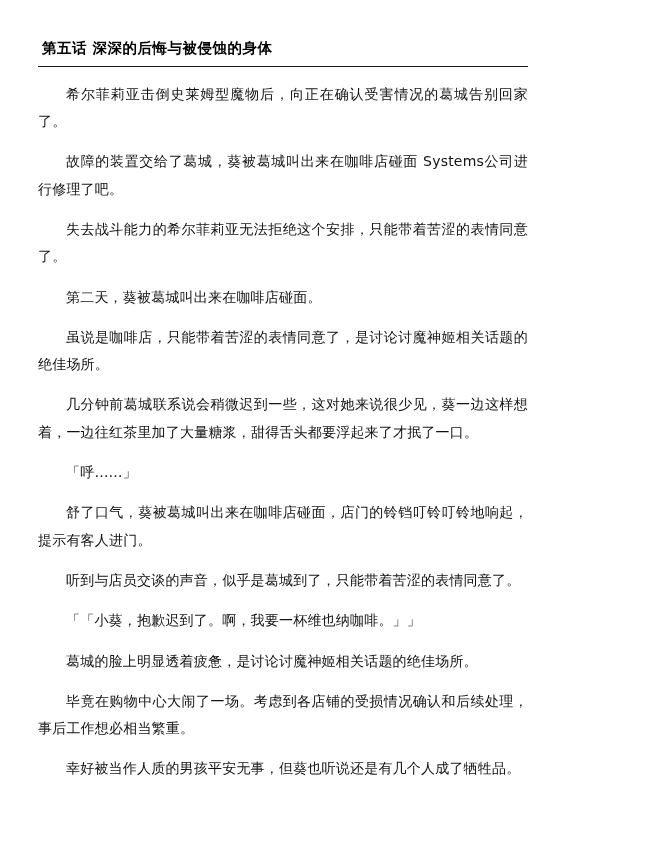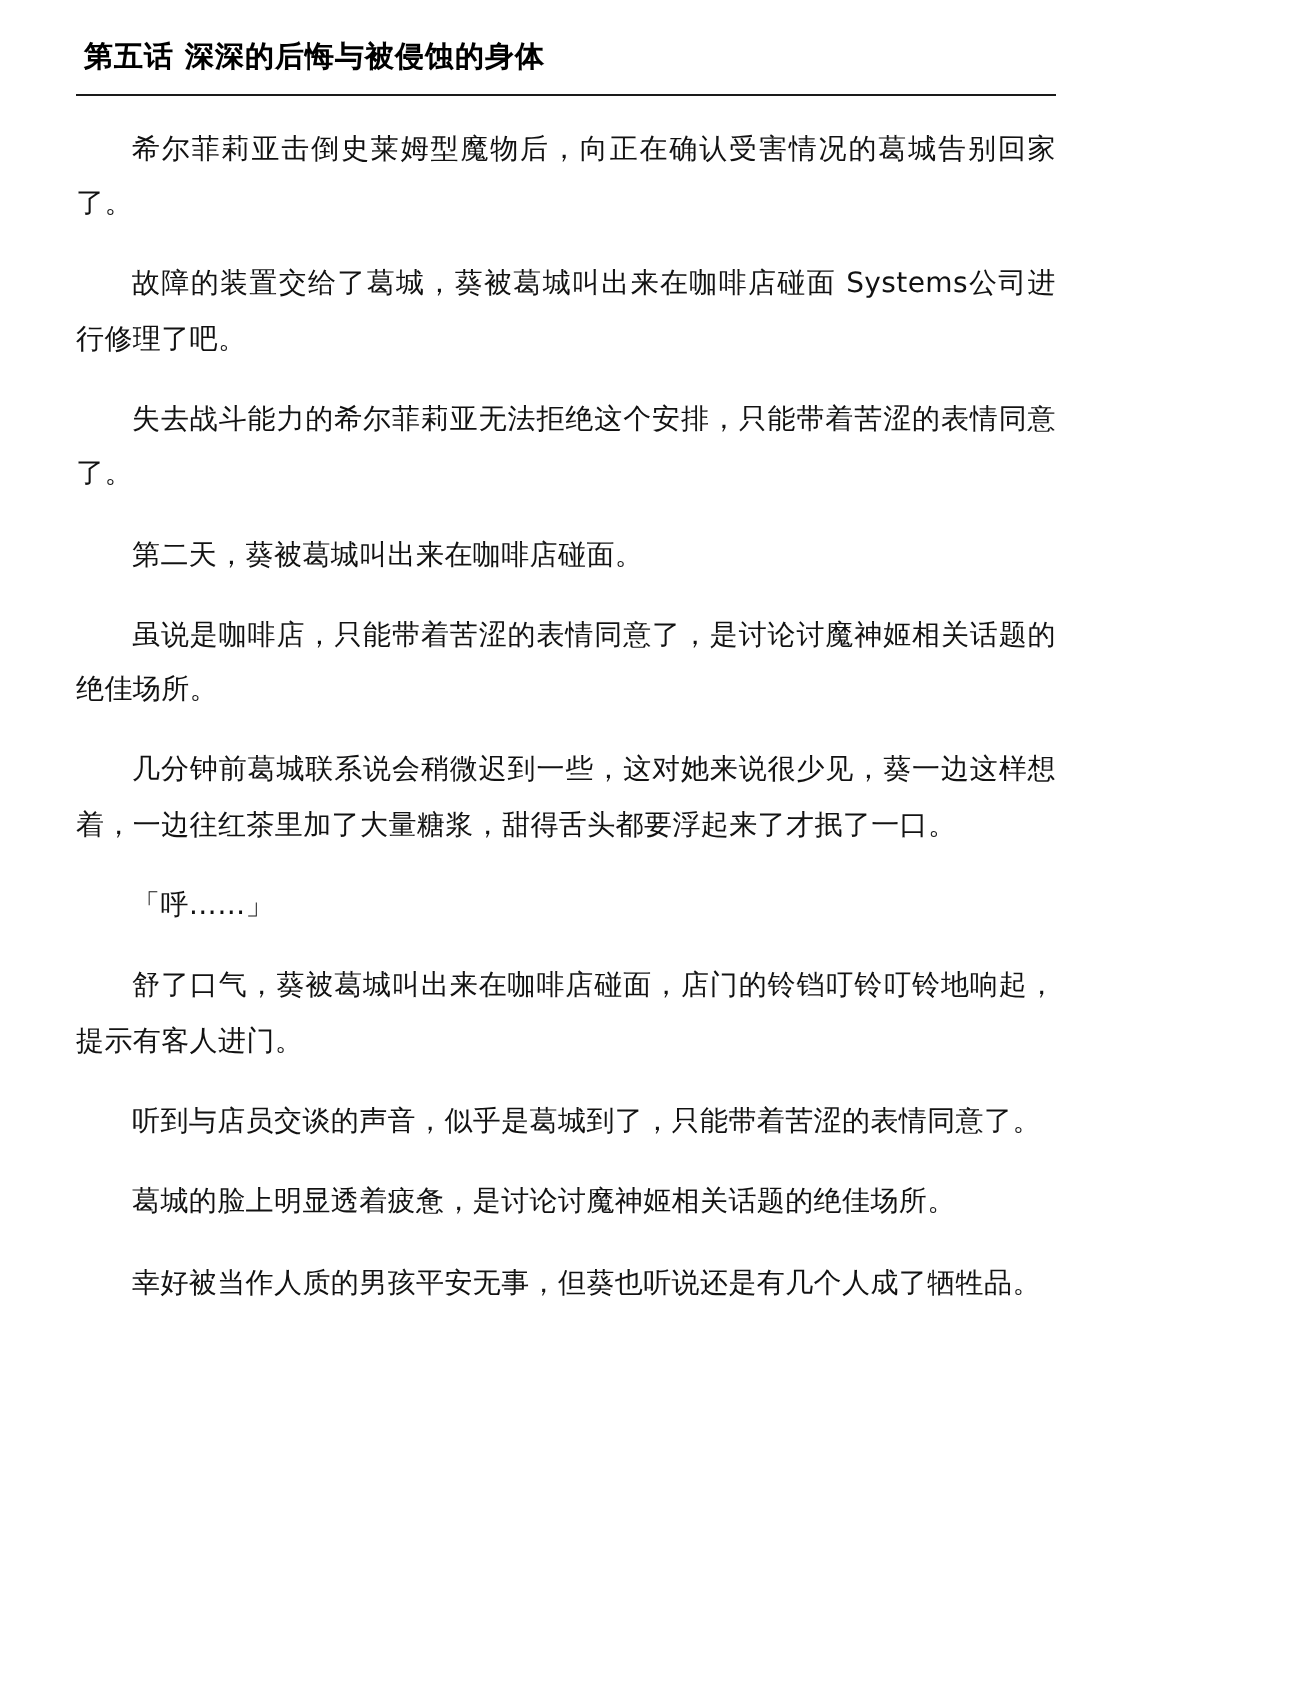--- a/index.html
+++ b/index.html
@@ -12,21 +12,21 @@
     height: 850px;
     font-family: "DejaVu Sans", "Liberation Sans", sans-serif;
     color: #111111;
     overflow: hidden;
   }
   .page {
     position: relative;
     width: 564px;
     height: 850px;
     box-sizing: border-box;
-    padding: 19px 36px 0 38px;
+    padding: 38px 36px 0 38px;
     background: #ffffff;
   }
   .chapter-title {
     font-size: 14.5px;
     font-weight: bold;
     letter-spacing: 0.5px;
     color: #000000;
     margin: 0 0 6px 4px;
     line-height: 1.5;
   }
@@ -59,17 +59,19 @@
   <div class="body-text">
     <p>希尔菲莉亚击倒史莱姆型魔物后，向正在确认受害情况的葛城告别回家了。</p>
     <p>故障的装置交给了葛城，葵被葛城叫出来在咖啡店碰面 Systems公司进行修理了吧。</p>
     <p>失去战斗能力的希尔菲莉亚无法拒绝这个安排，只能带着苦涩的表情同意了。</p>
     <p>第二天，葵被葛城叫出来在咖啡店碰面。</p>
     <p>虽说是咖啡店，只能带着苦涩的表情同意了，是讨论讨魔神姬相关话题的绝佳场所。</p>
     <p>几分钟前葛城联系说会稍微迟到一些，这对她来说很少见，葵一边这样想着，一边往红茶里加了大量糖浆，甜得舌头都要浮起来了才抿了一口。</p>
     <p class="quote">「呼……」</p>
     <p>舒了口气，葵被葛城叫出来在咖啡店碰面，店门的铃铛叮铃叮铃地响起，提示有客人进门。</p>
     <p>听到与店员交谈的声音，似乎是葛城到了，只能带着苦涩的表情同意了。</p>
+    <p class="quote">「「小葵，抱歉迟到了。啊，我要一杯维也纳咖啡。」」</p>
     <p>葛城的脸上明显透着疲惫，是讨论讨魔神姬相关话题的绝佳场所。</p>
+    <p>毕竟在购物中心大闹了一场。考虑到各店铺的受损情况确认和后续处理，事后工作想必相当繁重。</p>
     <p>幸好被当作人质的男孩平安无事，但葵也听说还是有几个人成了牺牲品。</p>
   </div>
 
 </div>
 
 </body></html>

